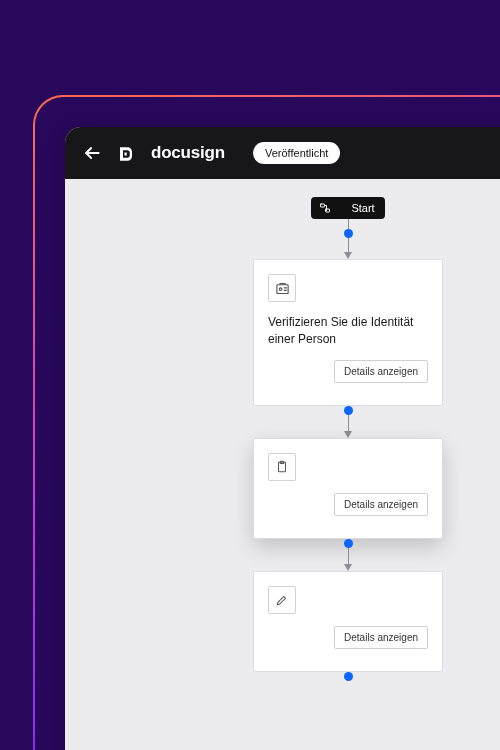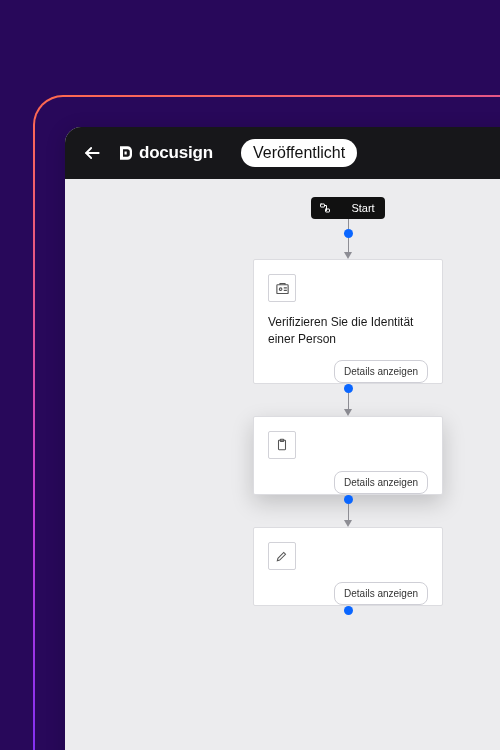--- a/index.html
+++ b/index.html
@@ -30,27 +30,27 @@
   }
   .app-header {
     height: 52px;
     background: #17171a;
     display: flex;
     align-items: center;
     padding: 0 16px;
     gap: 14px;
   }
   .back-arrow { width: 22px; height: 22px; display:flex; align-items:center; justify-content:center; cursor:pointer; }
-  .logo { display:flex; align-items:center; gap:4px; color:#fff; font-weight:600; font-size:17px; letter-spacing:-0.2px; }
+  .logo { display:flex; align-items:flex-end; gap:16px; color:#fff; font-weight:600; font-size:17px; letter-spacing:-0.2px; }
   .logo .mark { width:18px; height:18px; display:flex; align-items:center; justify-content:center; }
   .status-pill {
     margin-left: 14px;
     background:#fff;
     color:#111;
-    font-size:16px;
+    font-size:11px;
     font-weight:500;
     padding:5px 12px;
     border-radius:999px;
   }
 
   .canvas {
     position: relative;
     width: 100%;
     height: calc(100% - 52px);
     background: #ececee;
@@ -76,21 +76,21 @@
   .connector { display:flex; flex-direction:column; align-items:center; }
   .line { width:1px; background:#8d8d94; }
   .dot { width:9px; height:9px; border-radius:50%; background:#0a66ff; }
   .arrow-head { width:0; height:0; border-left:4px solid transparent; border-right:4px solid transparent; border-top:7px solid #8d8d94; }
 
   .card {
     width: 190px;
     background: #fff;
     border: 1px solid #dcdce0;
     border-radius: 2px;
-    padding: 14px 14px 0 14px;
+    padding: 14px 14px 22px 14px;
     display: flex;
     flex-direction: column;
     gap: 12px;
   }
   .card.elevated { box-shadow: 0 8px 22px rgba(0,0,0,.18); }
   .card .icon-box {
     width: 28px; height: 28px;
     border: 1px solid #d2d2d8;
     border-radius: 2px;
     display:flex; align-items:center; justify-content:center;
@@ -101,21 +101,21 @@
     line-height: 1.4;
     color: #1a1a1a;
   }
   .card .actions { display:flex; justify-content:flex-end; }
   .card .details-btn {
     font-size: 10px;
     color: #333;
     border: 1px solid #cfcfd6;
     background:#fff;
     padding: 5px 9px;
-    border-radius: 8px;
+    border-radius: 2px;
     cursor: pointer;
   }
 </style>
 </head>
 <body>
 
 <div class="gradient-frame">
   <div class="gradient-inner">
     <div class="app-shell">
 

